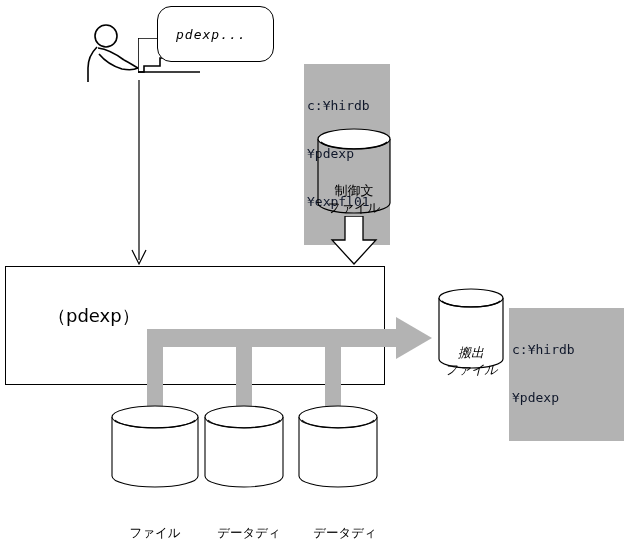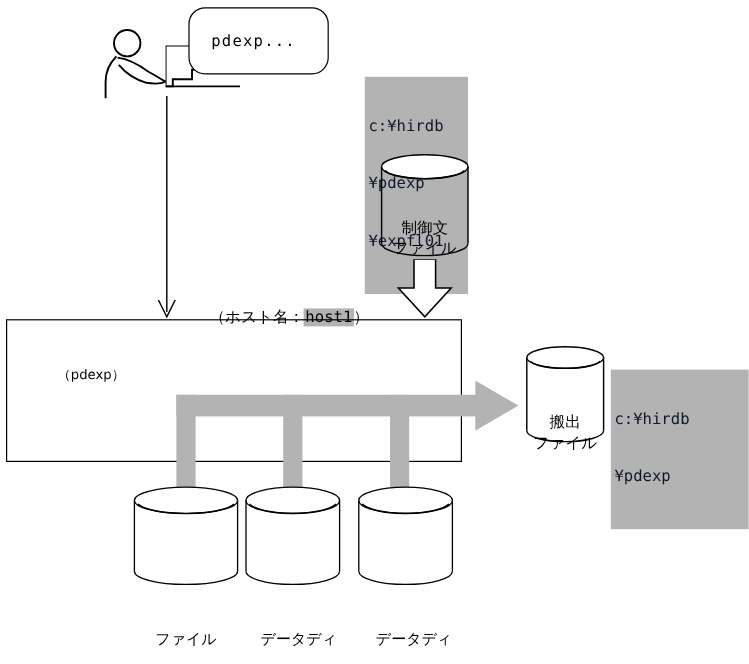--- a/index.html
+++ b/index.html
@@ -104,21 +104,21 @@
   </svg>
 
   <svg class="abs" style="left:138px; top:38px;" width="62" height="44">
     <path d="M 0 0 L 26 0 L 26 8 L 36 8 L 36 16 L 62 16" fill="none" stroke="#000" stroke-width="1.6"></path>
     <path d="M 0 0 L 0 34 L 6 34 L 6 28 L 22 28 L 22 20 L 36 20 L 36 16" fill="none" stroke="#000" stroke-width="1.6"></path>
     <path d="M 6 34 L 62 34" fill="none" stroke="#000" stroke-width="1.6"></path>
     <path d="M 0 34 L 6 34" fill="none" stroke="#000" stroke-width="1.6"></path>
   </svg>
 
   <div class="abs balloon" style="left:157px; top:6px; width:117px; height:56px;">
-    <div class="abs balloon-text" style="left:18px; top:20px;">pdexp...</div>
+    <div class="abs balloon-text" style="left:18px; top:20px;font-style:italic;">pdexp...</div>
   </div>
 
   <svg class="abs" style="left:128px; top:80px;" width="24" height="188">
     <line x1="11" y1="0" x2="11" y2="180" stroke="#000" stroke-width="1.2"></line>
     <path d="M 4 170 L 11 184 L 18 170" fill="none" stroke="#000" stroke-width="1.2"></path>
   </svg>
 
   <div class="abs path-box" style="left:304px; top:64px; width:80px;">
     <div>c:¥hirdb</div>
     <div>¥pdexp</div>
@@ -134,26 +134,23 @@
   </svg>
   <div class="abs cyl-label" style="left:316px; top:148px; width:76px;">
     <div style="white-space:pre-line;">制御文
 ファイル</div>
   </div>
 
   <svg class="abs" style="left:330px; top:216px;" width="48" height="50">
     <path d="M 15 0 L 33 0 L 33 24 L 46 24 L 24 48 L 2 24 L 15 24 Z" fill="#ffffff" stroke="#000" stroke-width="1.3" stroke-linejoin="miter"></path>
   </svg>
 
-  <div class="abs jp" style="left:158px; top:245px; font-size:13px;">
-    <span>（ホスト名：</span><span class="hl-inline">host1</span><span>）</span>
-  </div>
 
   <div class="abs proc-box" style="left:5px; top:266px; width:380px; height:119px;"></div>
-  <div class="abs jp" style="left:48px; top:307px; font-size:11px;text-align:right;">（pdexp）</div>
+  <div class="abs jp" style="left:48px; top:307px; font-size:18px;text-align:right;">（pdexp）</div>
 
   <div class="abs gray" style="left:147px; top:329px; width:258px; height:18px;"></div>
 
   <div class="abs gray" style="left:147px; top:329px; width:16px; height:80px;"></div>
 
   <div class="abs gray" style="left:236px; top:329px; width:16px; height:80px;"></div>
 
   <div class="abs gray" style="left:325px; top:329px; width:16px; height:80px;"></div>
 
   <svg class="abs" style="left:396px; top:317px;" width="40" height="42">
@@ -161,21 +158,21 @@
   </svg>
 
   <svg class="abs" style="left:437px; top:288px;" width="68" height="82">
     <path d="M 2 10 L 2 71" fill="none" stroke="#000" stroke-width="1.2"></path>
     <path d="M 66 10 L 66 71" fill="none" stroke="#000" stroke-width="1.2"></path>
     <ellipse cx="34" cy="10" rx="32" ry="9" fill="#fff" stroke="#000" stroke-width="1.2"></ellipse>
     <path d="M 2 71 A 32 9 0 0 0 66 71" fill="none" stroke="#000" stroke-width="1.2"></path>
     <path d="M 5 13 A 30 8 0 0 0 63 13" fill="none" stroke="#000" stroke-width="1.2"></path>
   </svg>
   <div class="abs cyl-label" style="left:437px; top:310px; width:68px;">
-    <div style="white-space:pre-line;">搬出
+    <div style="white-space:pre-line;font-style:italic;">搬出
 ファイル</div>
   </div>
 
   <div class="abs path-box" style="left:509px; top:308px; width:111px;">
     <div>c:¥hirdb</div>
     <div>¥pdexp</div>
   </div>
 
   <svg class="abs" style="left:110px; top:405px;" width="90" height="84">
     <path d="M 2 12 L 2 71" fill="none" stroke="#000" stroke-width="1.1"></path>

